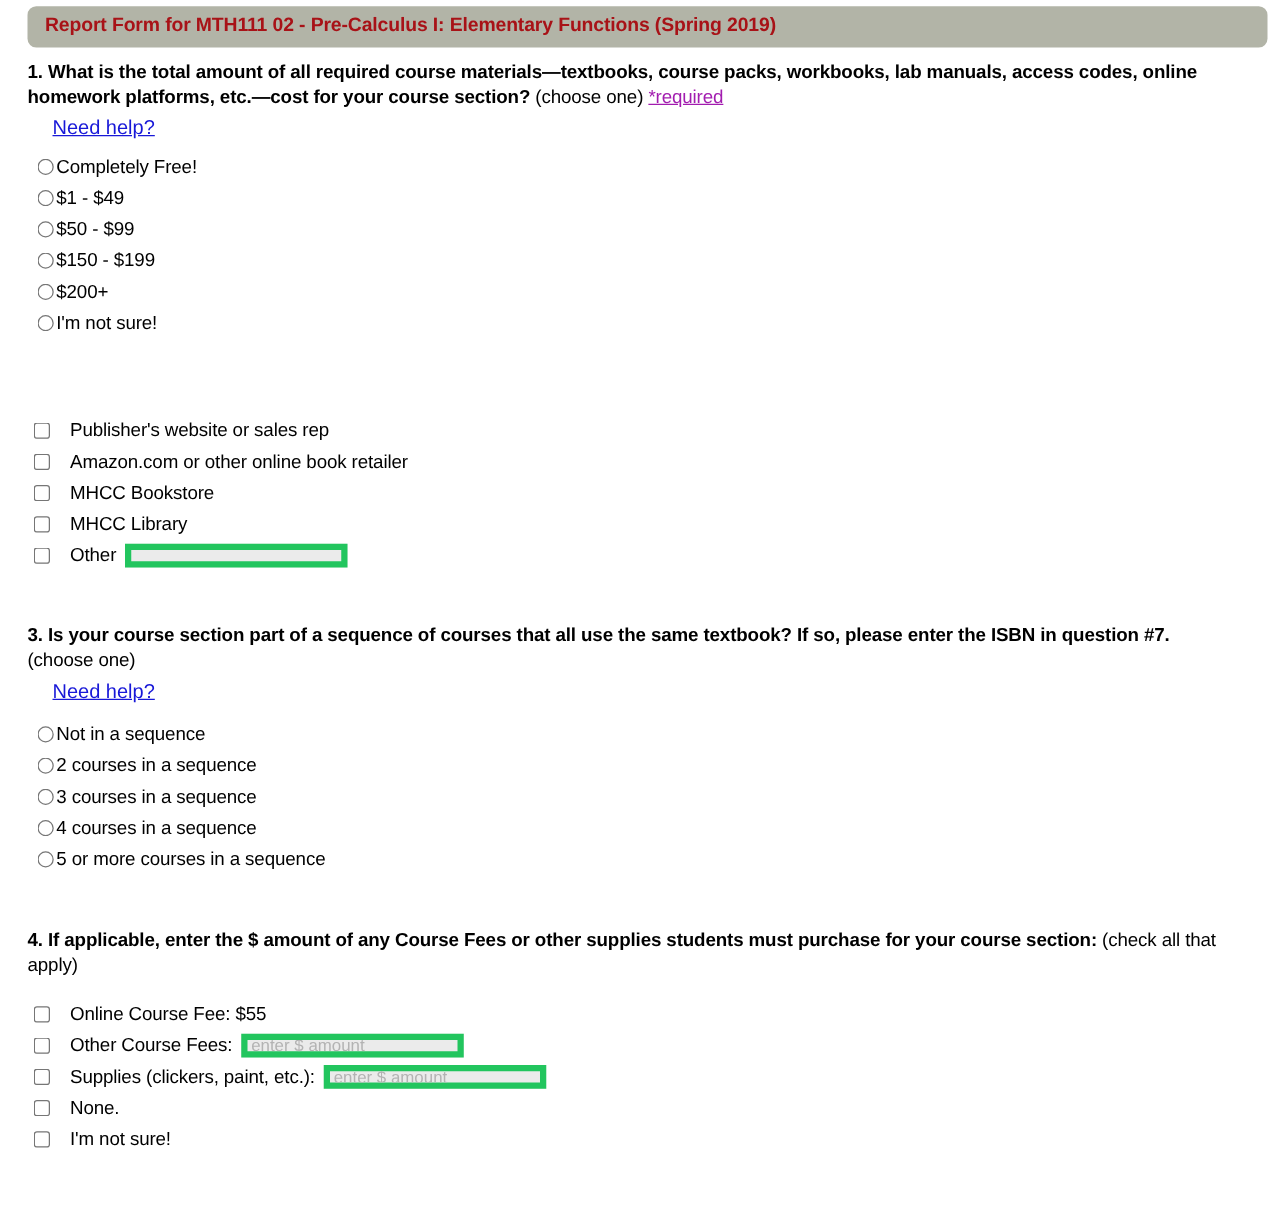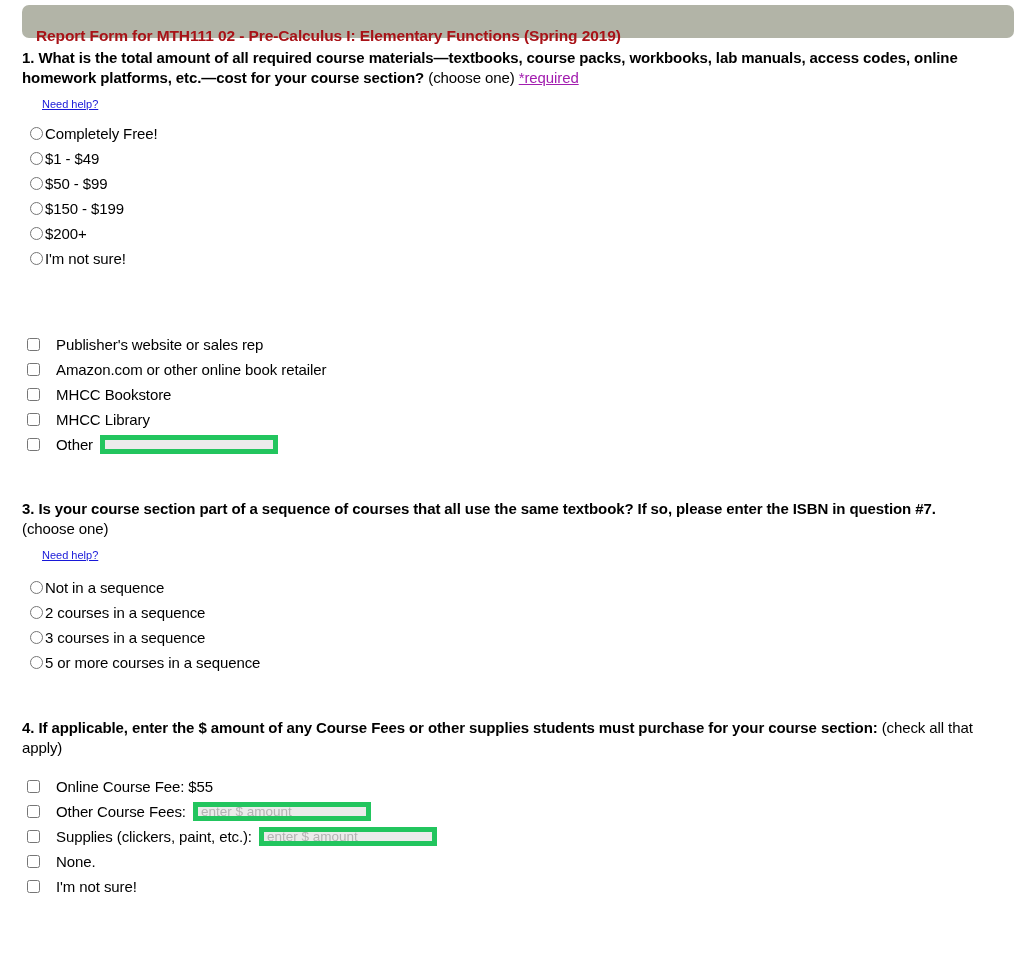--- a/index.html
+++ b/index.html
@@ -23,21 +23,21 @@
     top: 5px;
     width: 992px;
     height: 33px;
     background: #b2b4a7;
     border-radius: 7px;
     box-sizing: border-box;
   }
   .banner-title {
     position: absolute;
     left: 14px;
-    top: 22px;
+    top: 7px;
     font-size: 15.5px;
     font-weight: bold;
     color: #a81217;
     letter-spacing: -0.1px;
     white-space: nowrap;
   }
 
   
   .form-body {
     position: absolute;
@@ -63,21 +63,21 @@
   .q-text .required {
     font-weight: normal;
     color: #a21caf;
     text-decoration: underline;
   }
 
   .help-wrap {
     padding: 6px 0 0 42px;
   }
   .help-link {
-    font-size: 11px;
+    font-size: 16px;
     color: #1818d8;
     text-decoration: underline;
     cursor: pointer;
     text-align: right;
   }
 
   
   .options {
     margin: 0;
     padding: 0;
@@ -245,20 +245,24 @@
       <li class="opt-row">
         <input type="radio" name="q3" style="">
         <span class="opt-label">2 courses in a sequence</span>
       </li>
       <li class="opt-row">
         <input type="radio" name="q3" style="">
         <span class="opt-label">3 courses in a sequence</span>
       </li>
       <li class="opt-row">
         <input type="radio" name="q3" style="">
+        <span class="opt-label">4 courses in a sequence</span>
+      </li>
+      <li class="opt-row">
+        <input type="radio" name="q3" style="">
         <span class="opt-label">5 or more courses in a sequence</span>
       </li>
     </ul>
   </div>
 
   <div class="spacer-5"></div>
 
   <div class="question">
     <div class="q-text">
       <span>4.</span>

